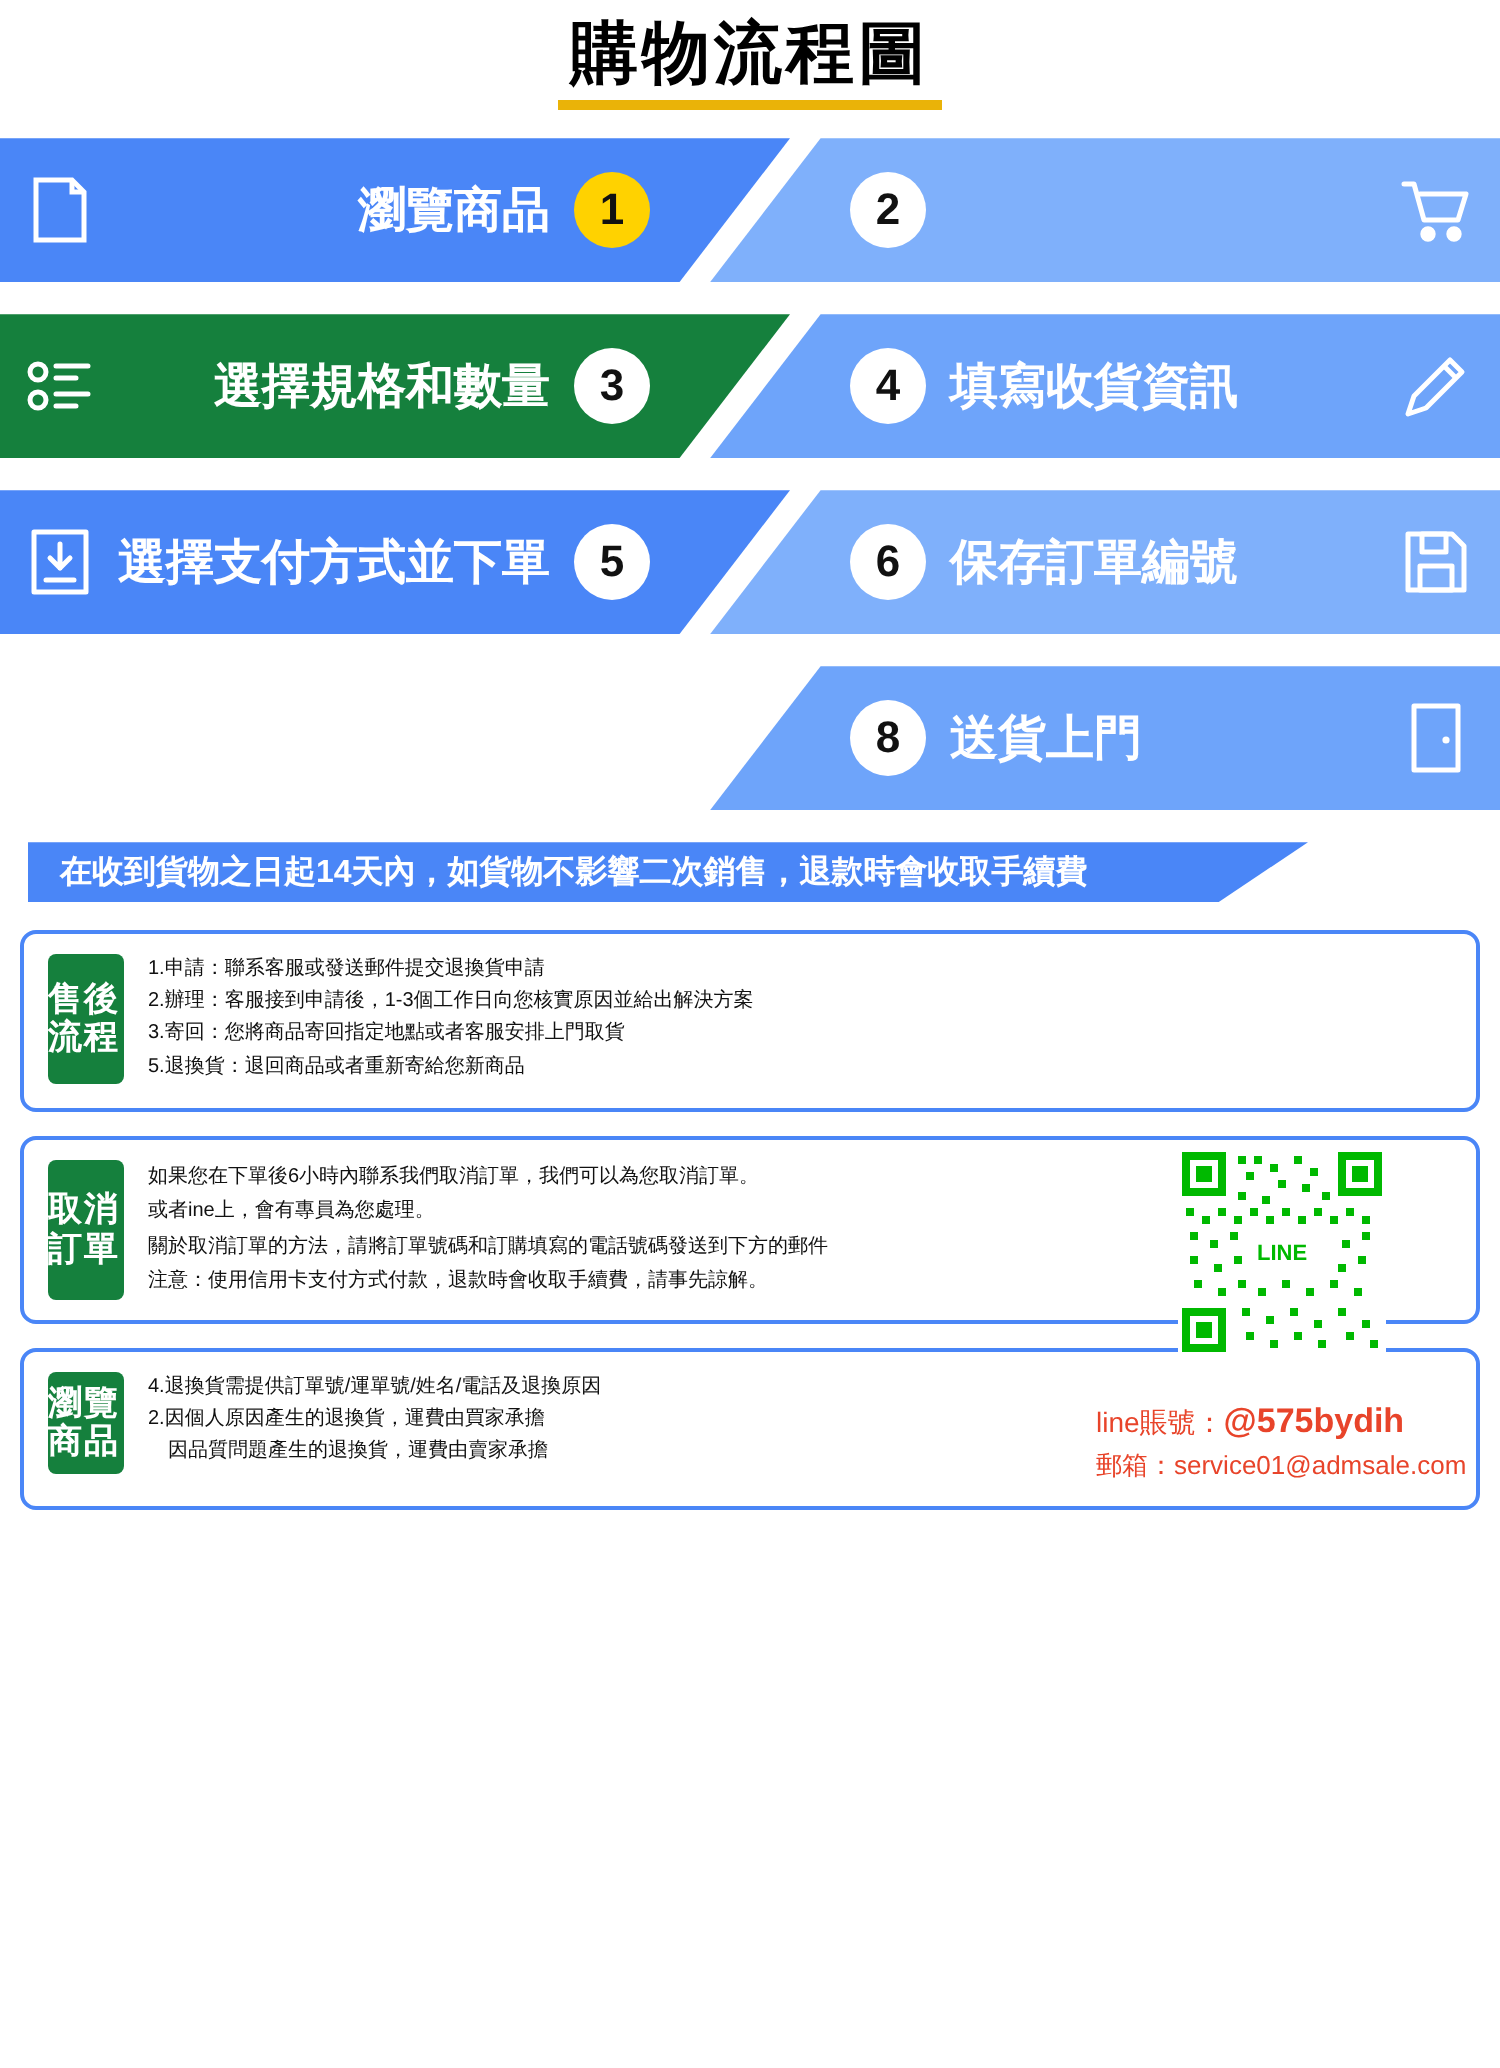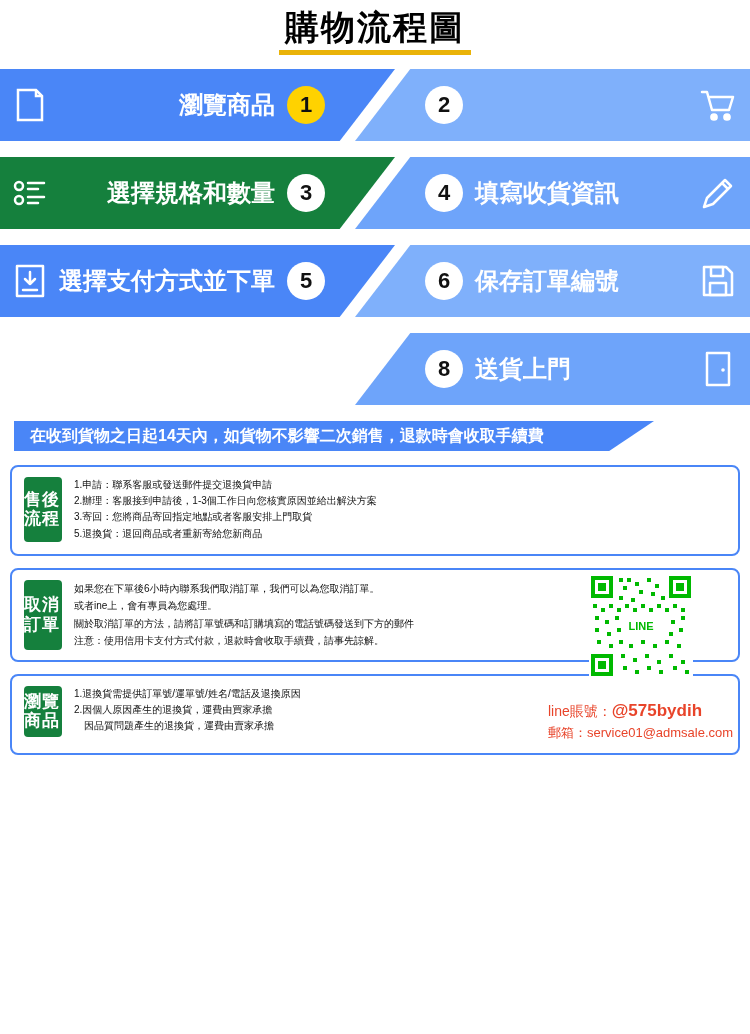--- a/index.html
+++ b/index.html
@@ -296,21 +296,21 @@
       <div>關於取消訂單的方法，請將訂單號碼和訂購填寫的電話號碼發送到下方的郵件</div>
       <div>注意：使用信用卡支付方式付款，退款時會收取手續費，請事先諒解。</div>
     </div>
   </div>
 </div>
 
 <div class="section" id="extra-note-section">
   <div class="sec-body">
     <div class="vtag">瀏覽商品</div>
     <div class="lines">
-      <div>1.退換貨需提供訂單號/運單號/姓名/電話及退換原因</div>
+      <div>4.退換貨需提供訂單號/運單號/姓名/電話及退換原因</div>
       <div>2.因個人原因產生的退換貨，運費由買家承擔</div>
       <div>　因品質問題產生的退換貨，運費由賣家承擔</div>
     </div>
   </div>
 
   <div class="qr-area">
     <div class="qr-img">
       <svg viewBox="0 0 104 104" width="104" height="104">
         <rect x="0" y="0" width="104" height="104" fill="#ffffff"></rect>
         <g fill="#00b900">

